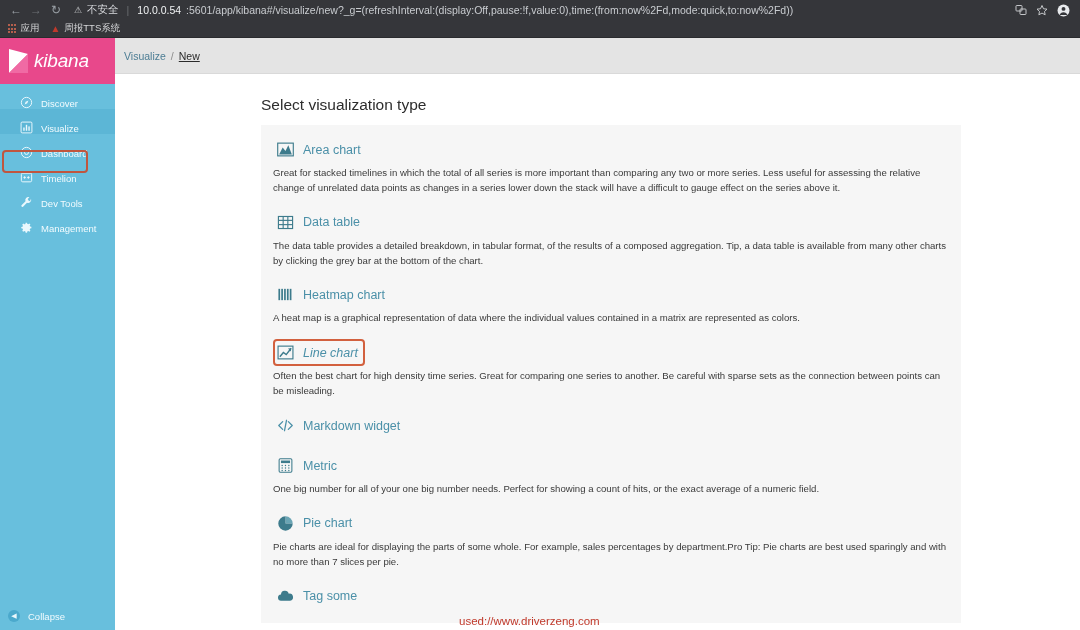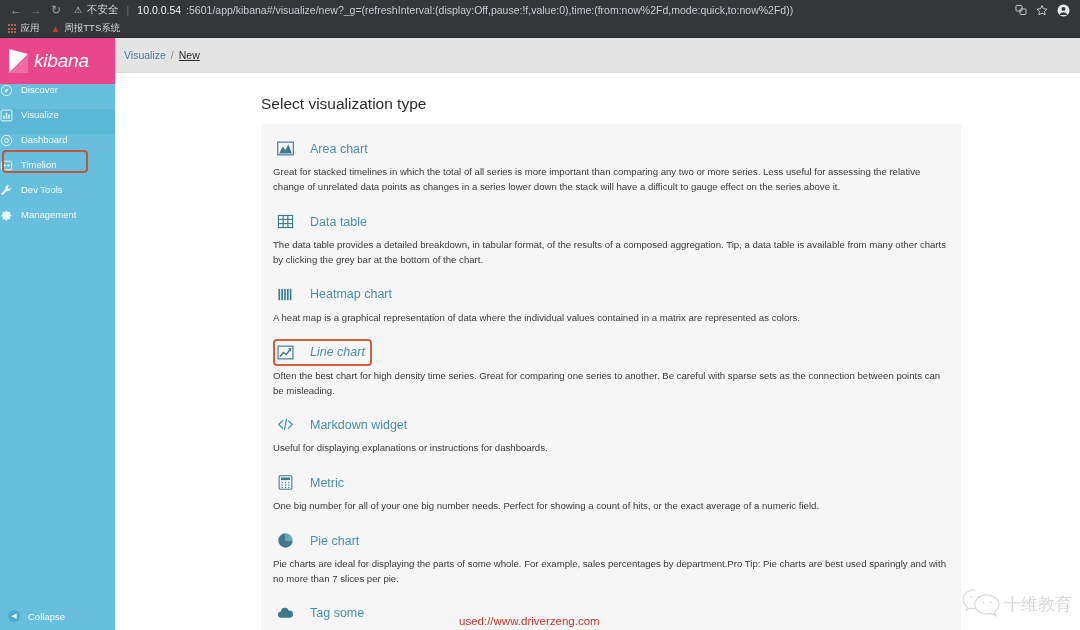--- a/index.html
+++ b/index.html
@@ -98,23 +98,23 @@
     font-style: italic;
   }
   #kibana-logo .mark { width: 22px; height: 26px; position: relative; }
   #kibana-logo .wordmark {
     color: #fff; font-size: 19px; letter-spacing: -0.2px;
     font-family: "Liberation Sans", sans-serif;
   }
   .nav-item {
     height: 25px;
     display: flex;
-    align-items: flex-start;
+    align-items: flex-end;
     gap: 8px;
-    padding-left: 0;
+    padding-left: 20px;
     color: #f2fbfe;
     font-size: 9.5px;
     position: relative;
   }
   .nav-item .ico {
     width: 13px; height: 13px;
     display: flex; align-items: center; justify-content: center;
     color: #eaf8fd;
     flex: 0 0 13px;
   }
@@ -182,21 +182,21 @@
     margin-bottom: 11px;
   }
   #vis-list {
     background: #f6f6f6;
     padding: 7px 12px 10px 12px;
   }
   .vis-row { padding: 4px 0 0 0; }
   .vis-head {
     display: flex;
     align-items: center;
-    gap: 16px;
+    gap: 9px;
     padding: 3px 5px 3px 2px;
     position: relative;
     width: max-content;
     border: 2px solid transparent;
     border-radius: 4px;
   }
   .vis-head.highlighted { border-color: #d2603e; background: #f6f6f6; font-style: italic; }
   .vis-ico {
     width: 17px; height: 17px;
     display: flex; align-items: center; justify-content: center;
@@ -453,21 +453,20 @@
             <div class="vis-head">
               <span class="vis-ico">
                 <svg width="17" height="17" viewBox="0 0 24 24" fill="none" stroke="#4b90a8" stroke-width="1.8" stroke-linecap="round" stroke-linejoin="round">
                   <polyline points="8,6.5 2.5,12 8,17.5"></polyline>
                     <polyline points="16,6.5 21.5,12 16,17.5"></polyline>
                     <line x1="13.4" y1="4.6" x2="10.6" y2="19.4"></line>
                 </svg>
               </span>
               <span class="vis-name">Markdown widget</span>
             </div>
-            <div class="vis-desc">Useful for displaying explanations or instructions for dashboards.</div>
           </div>
 
           <div class="vis-row spaced">
             <div class="vis-head">
               <span class="vis-ico">
                 <svg width="17" height="17" viewBox="0 0 24 24" fill="none" stroke="#3d7b8c" stroke-width="1.5">
                   <rect x="3" y="2.5" width="18" height="19" rx="1.6"></rect>
                   <rect x="5.6" y="5" width="12.8" height="3.6" fill="#3d7b8c" stroke="none"></rect>
                   <circle cx="7.3" cy="12" r="1" fill="#3d7b8c" stroke="none"></circle>
                     <circle cx="12" cy="12" r="1" fill="#3d7b8c" stroke="none"></circle>
@@ -508,28 +507,15 @@
               <span class="vis-name">Tag some</span>
             </div>
             <div class="vis-desc"></div>
           </div>
 
         </div>
       </div>
 
       <div id="url-watermark">used://www.driverzeng.com</div>
 
-      <div id="wechat-watermark">
-        <span>
-          <svg width="40" height="32" viewBox="0 0 48 38" fill="none" stroke="#9a9a9a" stroke-width="1.4">
-            <path d="M17 4C9 4 2.5 9.2 2.5 15.6c0 3.6 2.1 6.8 5.4 8.9L6.4 29l5.3-2.8c1.6.45 3.4.7 5.3.7"></path>
-            <circle cx="12.5" cy="13" r="1.1" fill="#9a9a9a" stroke="none"></circle>
-            <circle cx="21" cy="13" r="1.1" fill="#9a9a9a" stroke="none"></circle>
-            <path d="M31 10.5c8 0 14.5 5.2 14.5 11.6 0 3.6-2.1 6.8-5.4 8.9l1.5 4.5-5.3-2.8c-1.6.45-3.4.7-5.3.7-8 0-14.5-5.2-14.5-11.3S23 10.5 31 10.5z"></path>
-            <circle cx="27" cy="19.5" r="1.1" fill="#9a9a9a" stroke="none"></circle>
-            <circle cx="35.5" cy="19.5" r="1.1" fill="#9a9a9a" stroke="none"></circle>
-          </svg>
-        </span>
-        <span class="wm-text">十维教育</span>
-      </div>
     </div>
   </div>
 </div>
 
 </body></html>

